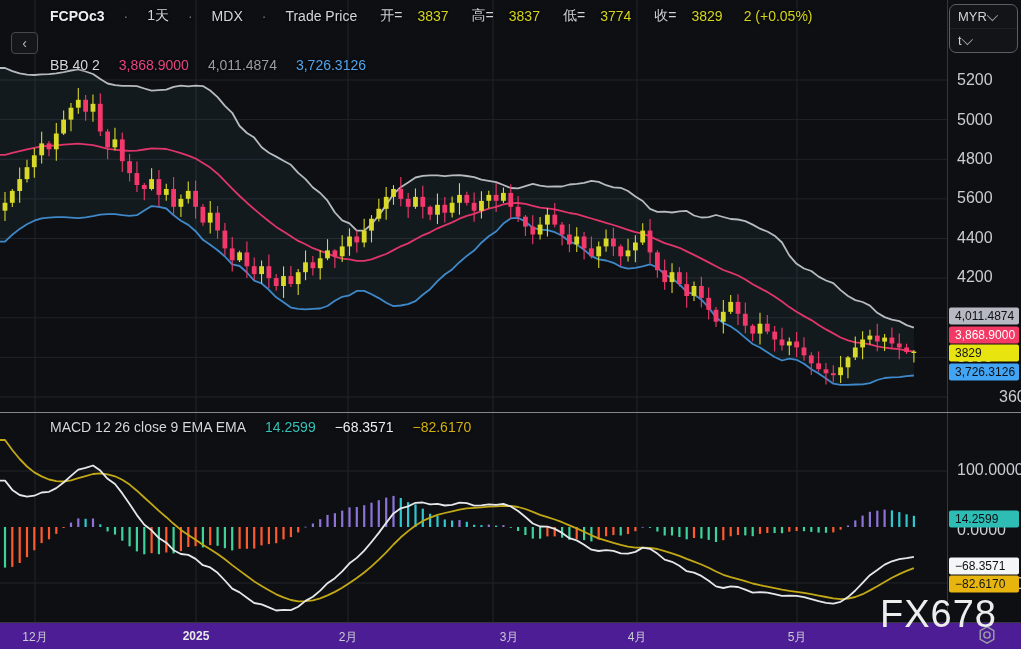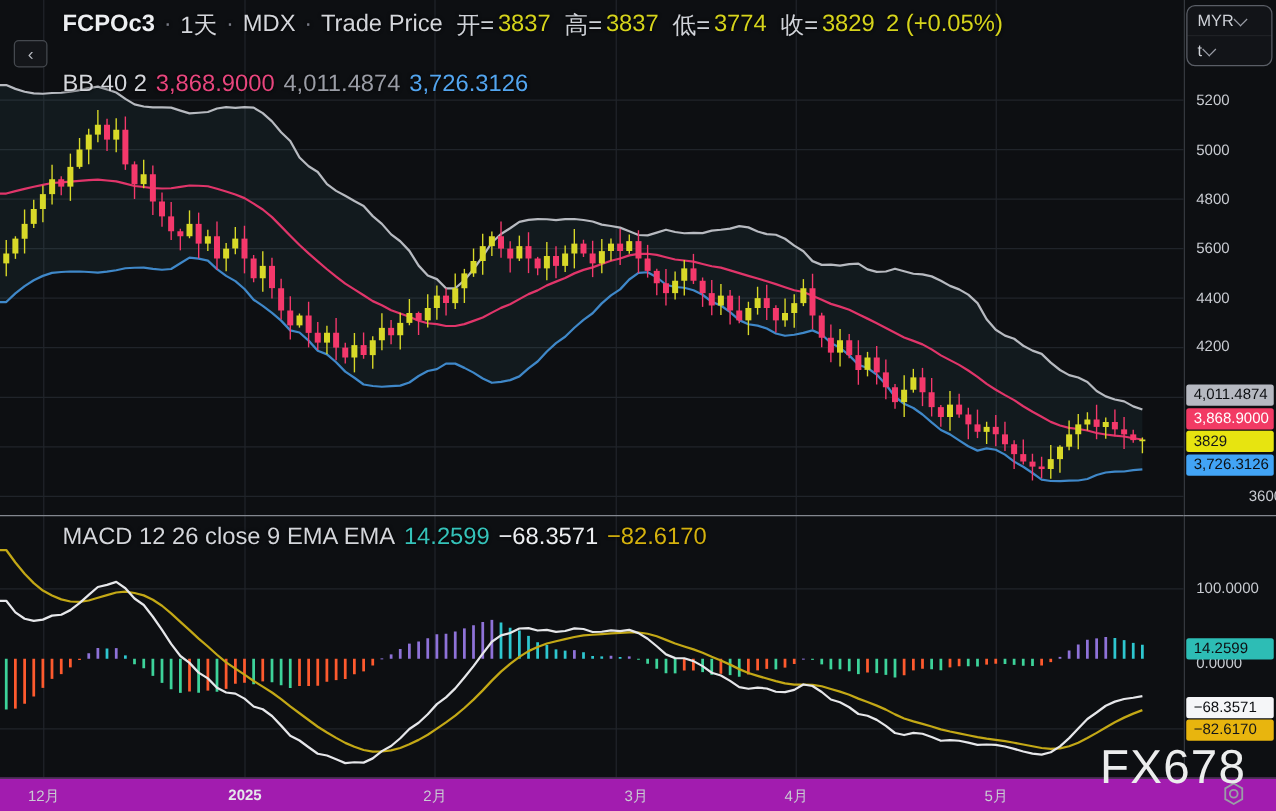--- a/index.html
+++ b/index.html
@@ -1,41 +1,41 @@
 <!DOCTYPE html>
 <html><head>
 <meta charset="utf-8">
 <style>
   html,body{margin:0;padding:0;background:#0d0f12;font-family:"Liberation Sans",sans-serif;}
   #app{position:relative;width:1021px;height:649px;background:#0d0f12;overflow:hidden;color:#d4d6db;}
   #chart-canvas{position:absolute;left:0;top:0;display:block;}
   #pane-separator{position:absolute;left:0;top:412px;width:1021px;height:1px;background:#83878f;z-index:3;}
-  .hdr-row{position:absolute;left:10px;display:flex;align-items:center;gap:7px;font-size:19px;white-space:nowrap;z-index:6;text-shadow:0 0 3px #000;padding-left:40px;}
+  .hdr-row{position:absolute;left:10px;display:flex;align-items:center;gap:19px;font-size:14px;white-space:nowrap;z-index:6;text-shadow:0 0 3px #000;padding-left:40px;}
   .sym{color:#eceef1;font-weight:700;}
   .dim{color:#787b86;}
   .wht{color:#d4d6db;}
   .olbl{color:#cfd2d8;margin-left:4px;}
   .olbl:first-of-type{margin-left:10px;}
   .oval{color:#d6d41c;margin-left:-4px;}
   .chg{margin-left:2px;}
   #back-btn{position:absolute;left:11px;top:32px;width:27px;height:22px;background:#14161a;border:1px solid #45494f;border-radius:4px;color:#b7bac1;font-size:14px;line-height:18px;text-align:center;padding:0;cursor:pointer;z-index:6;}
   .bbv.basis{color:#e8467e;}
   .bbv.upper{color:#9a9da6;}
   .bbv.lower{color:#53a5ef;}
   .mv.hist{color:#35c2b9;}
   .mv.line{color:#eceef1;}
   .mv.sig{color:#d4b10e;}
   #price-axis{position:absolute;left:947px;top:0;width:74px;height:622px;border-left:1px solid #34383e;z-index:4;background:#0d0f12;}
-  .tick{position:absolute;left:9px;transform:translateY(-50%);font-size:12px;color:#c9ccd2;z-index:1;}
+  .tick{position:absolute;left:9px;transform:translateY(-50%);font-size:16px;color:#c9ccd2;z-index:1;}
   .badge{position:absolute;left:1px;right:3px;transform:translateY(-50%);font-size:12px;line-height:17px;border-radius:2px;padding-left:6px;z-index:2;}
   #unit-box{position:absolute;left:949px;top:4px;width:67px;border:1px solid #5a5e66;border-radius:7px;background:#121418;z-index:5;}
   .unit-row{display:flex;align-items:center;justify-content:flex-start;padding:4px 8px;font-size:13px;color:#cfd2d8;cursor:pointer;}
   .unit-row + .unit-row{border-top:1px solid rgba(255,255,255,0.06);}
   .chev{width:7px;height:7px;border-right:1.5px solid #9a9da6;border-bottom:1.5px solid #9a9da6;transform:rotate(45deg) translateY(-2px);}
-  #time-axis{position:absolute;left:0;top:622px;width:1021px;height:27px;border-top:1px solid #34383e;background:#a21caf;z-index:4;}
+  #time-axis{position:absolute;left:0;top:622px;width:1021px;height:27px;border-top:1px solid #34383e;background:#4c1d95;z-index:4;}
   .tlabel{position:absolute;top:6px;transform:translateX(-50%);font-size:12px;color:#c9ccd2;}
   .tlabel.year{font-weight:700;color:#e6e8ea;}
   #settings-btn{position:absolute;left:974px;top:1px;width:26px;height:24px;background:none;border:none;padding:0;cursor:pointer;}
   #watermark{position:absolute;left:880px;top:593px;font-size:38px;letter-spacing:1px;color:#eceded;z-index:5;}
   .axis-sep{position:absolute;left:947px;top:412px;width:74px;height:1px;background:#83878f;z-index:5;}
 </style>
 </head>
 <body>
 
 <div id="app">

